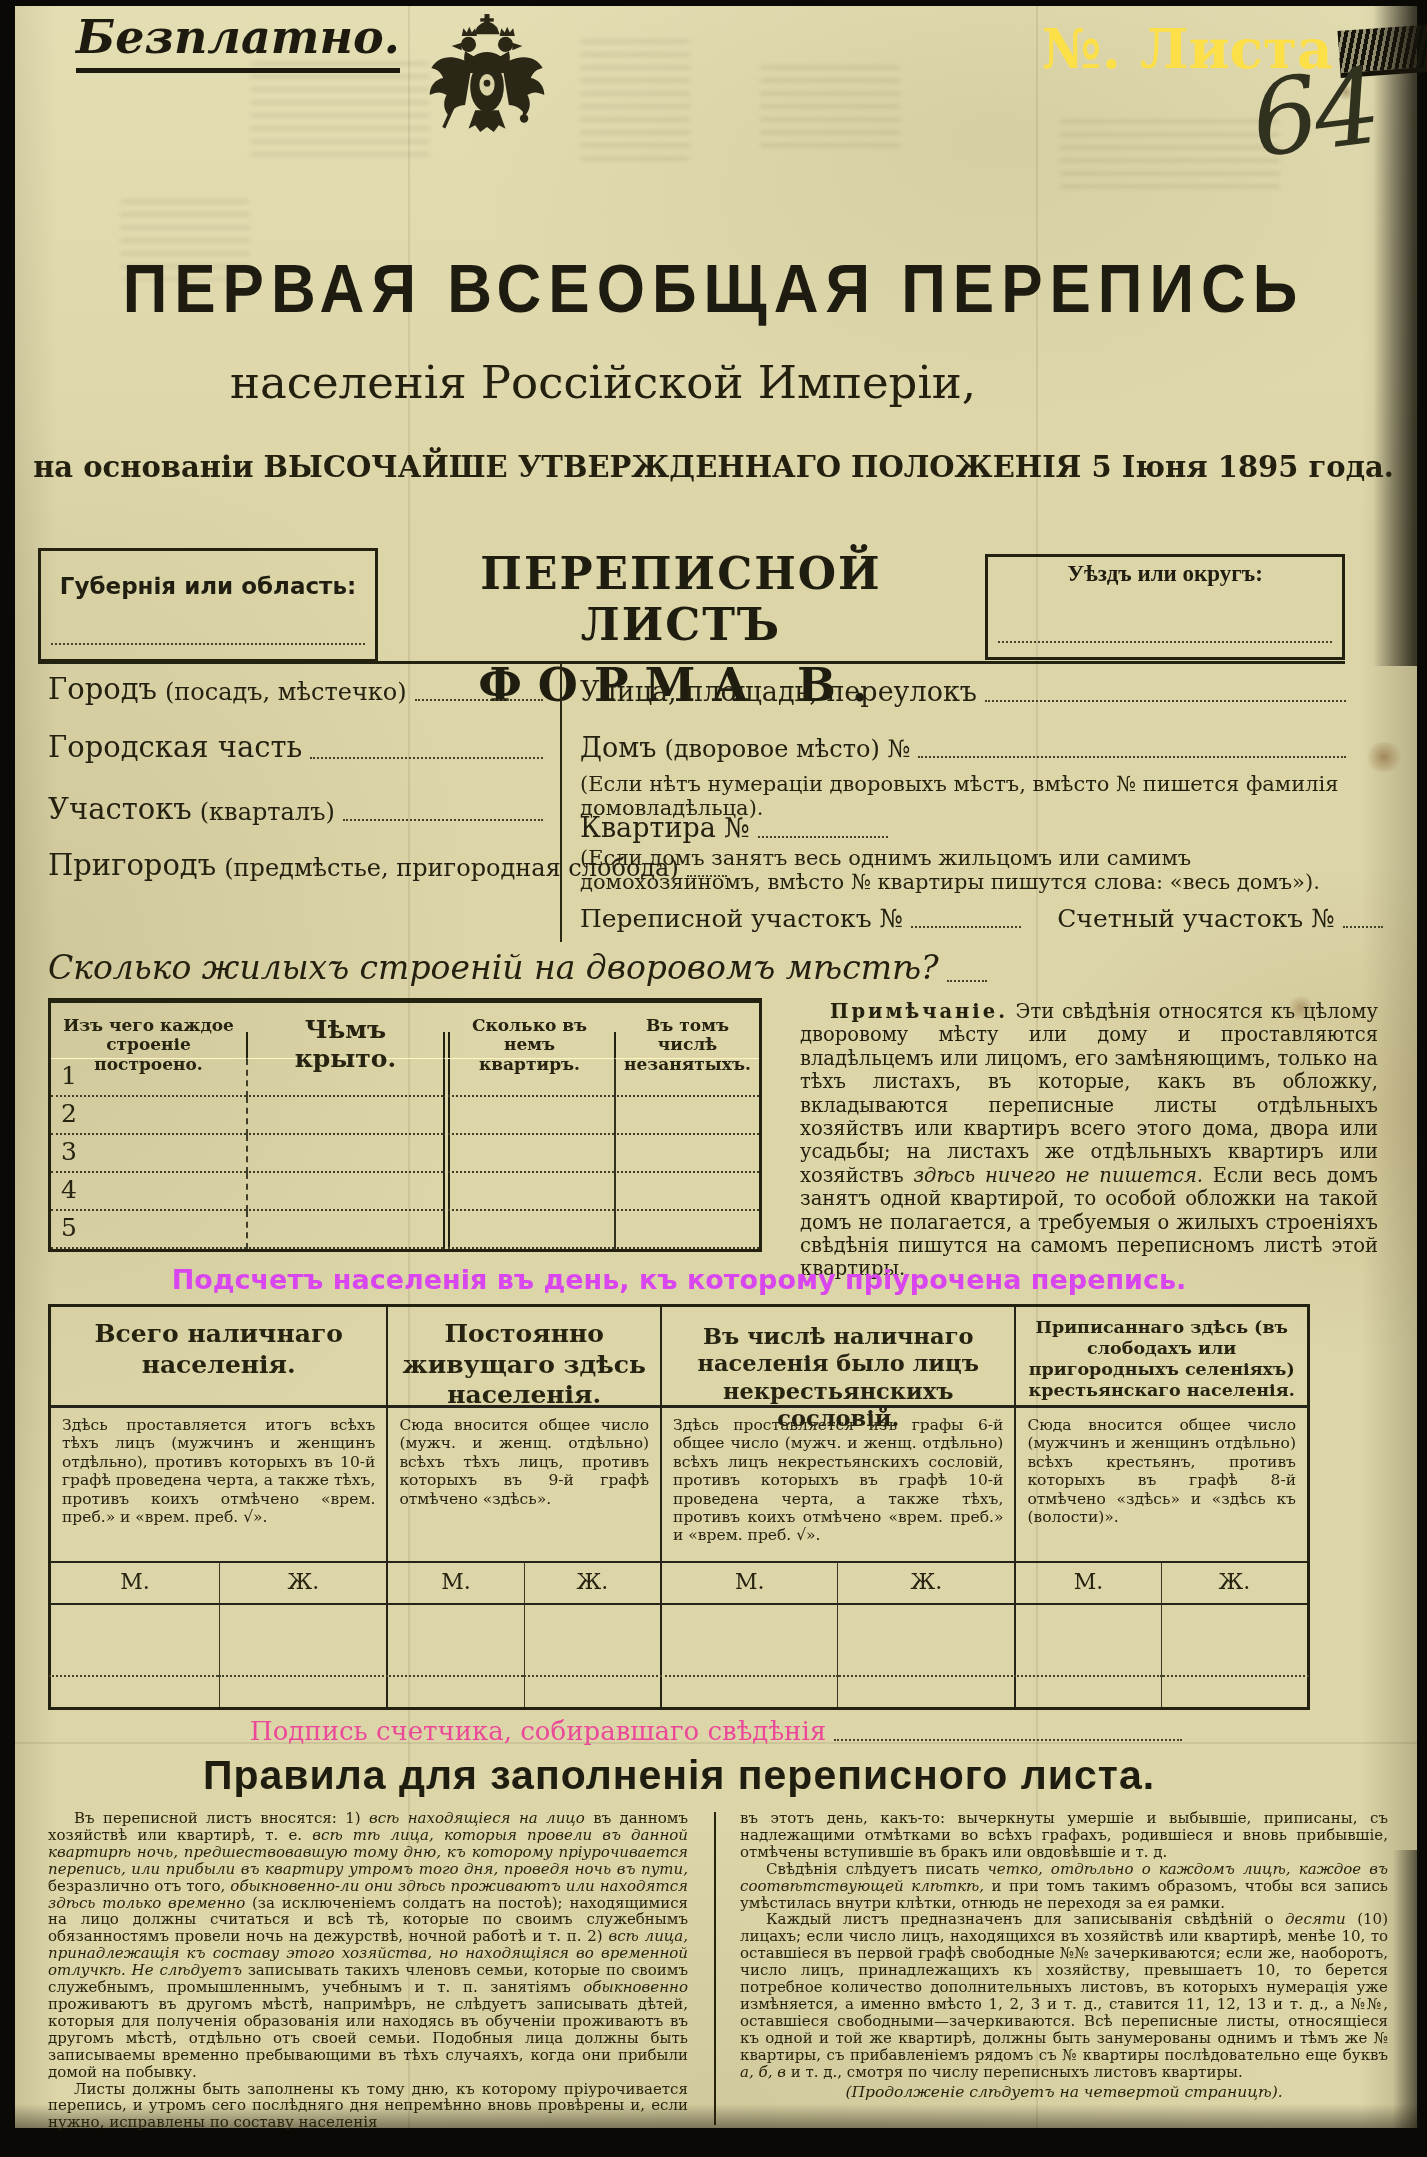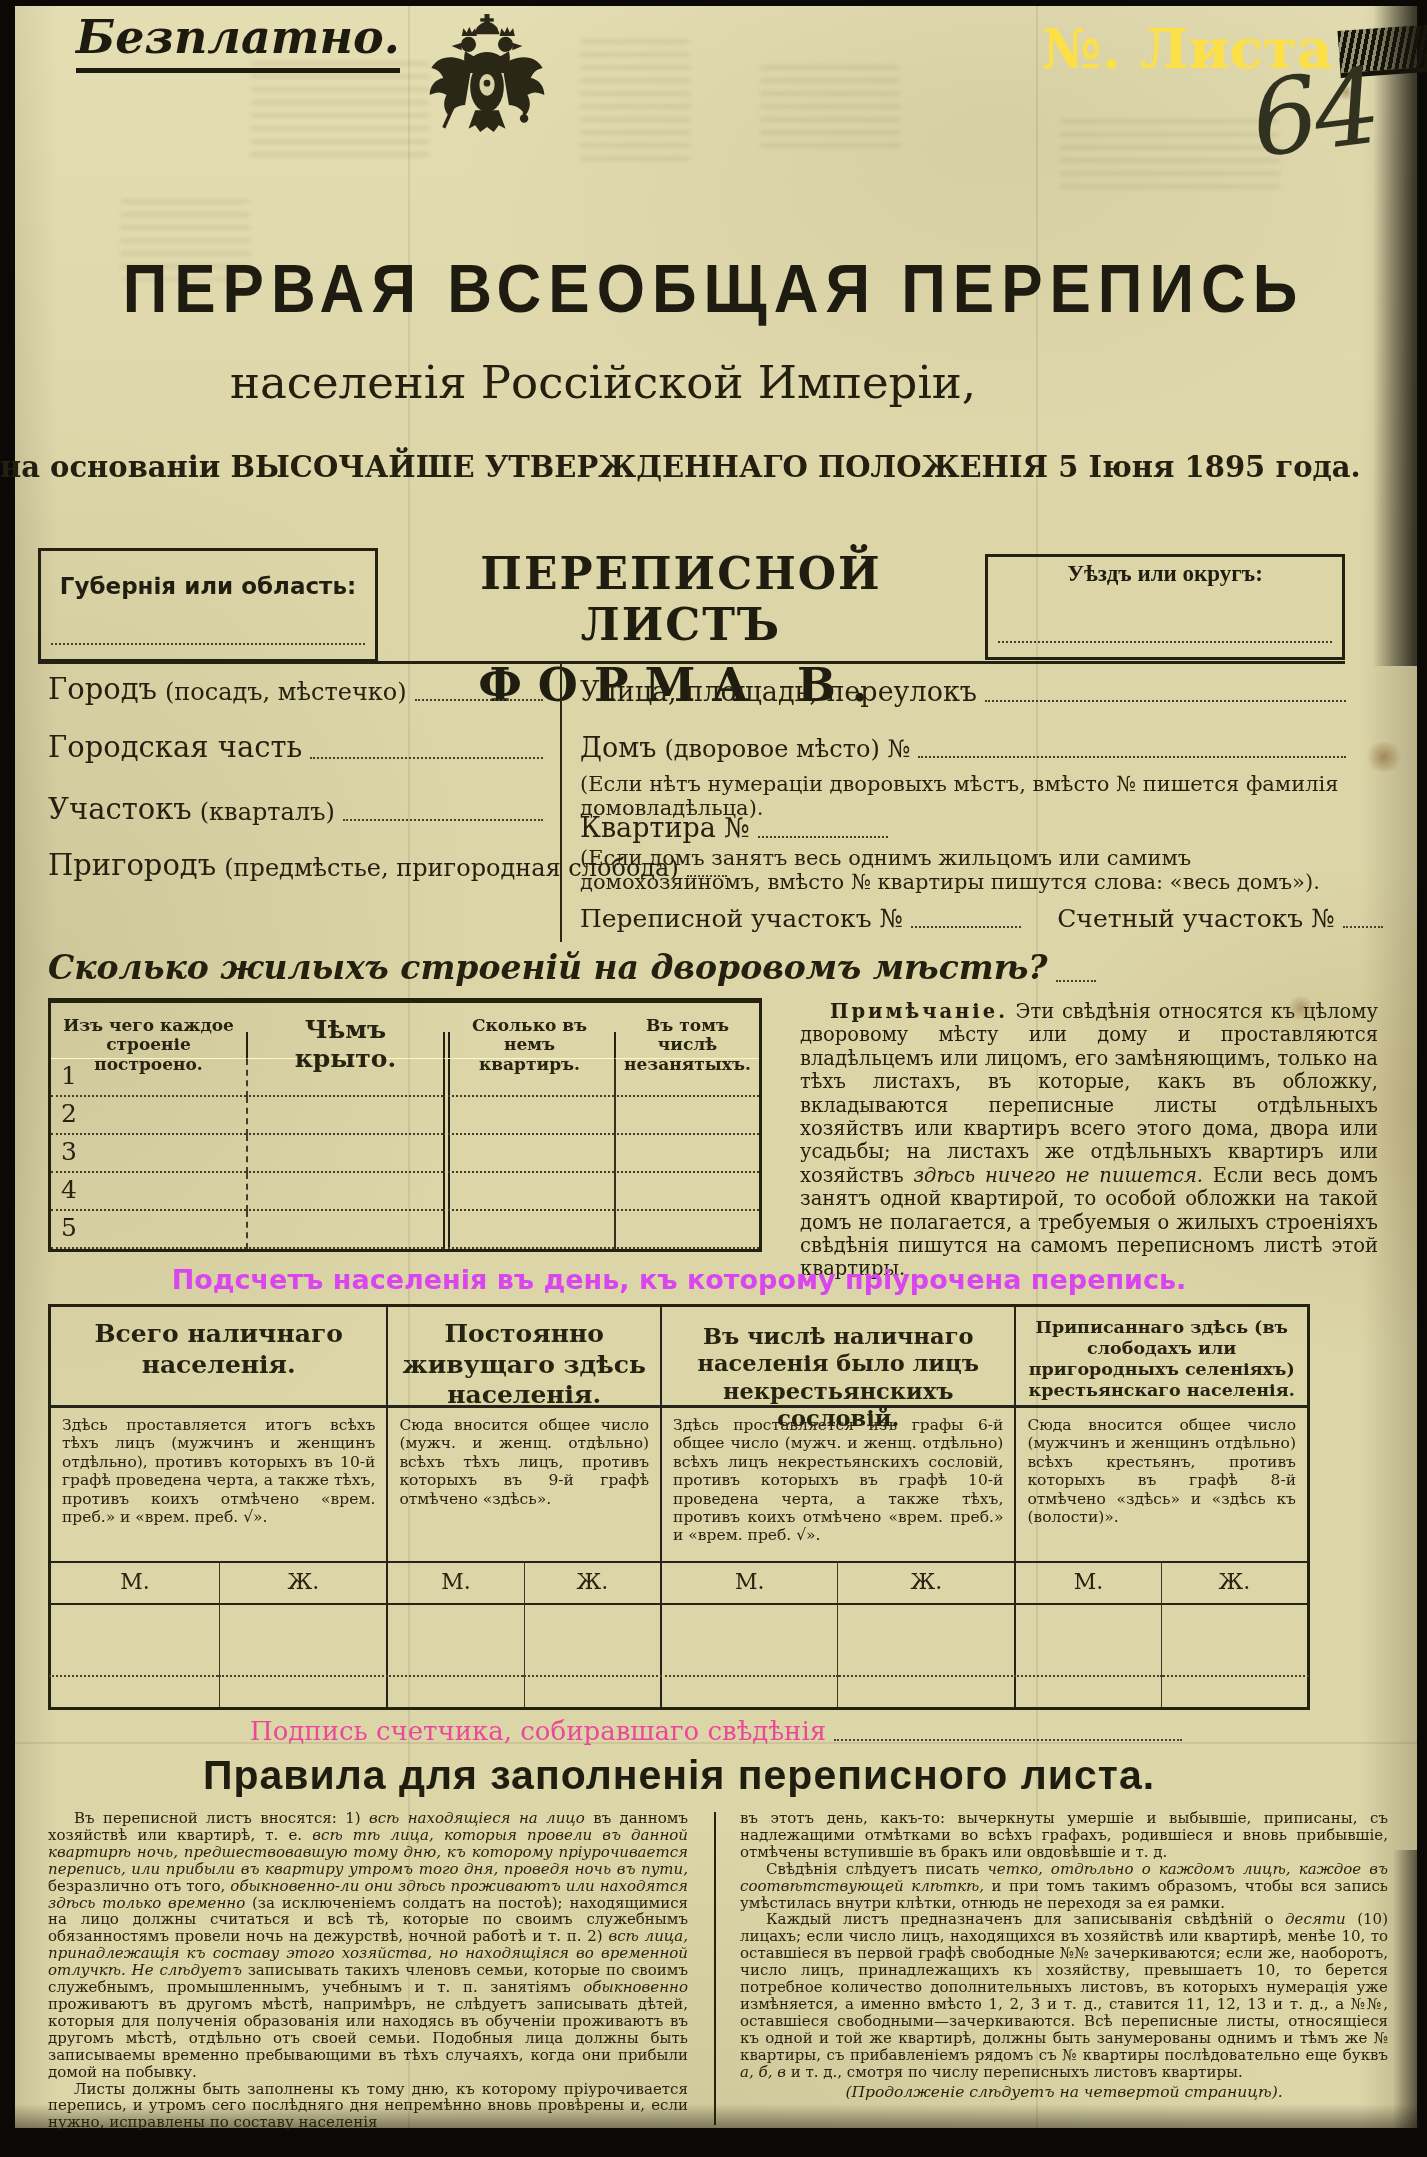--- a/index.html
+++ b/index.html
@@ -32,21 +32,21 @@
   .scrib{display:inline-block;width:116px;height:42px;margin-left:6px;vertical-align:-6px;
       transform:rotate(-4deg);border-bottom:5px solid #15130a;
       background:repeating-linear-gradient(105deg,#15130a 0 4px, rgba(21,19,10,0.35) 4px 7px);}
   .sheetval{position:absolute;left:1252px;top:52px;font-size:104px;font-style:italic;color:#30311f;
       transform:rotate(-7deg);letter-spacing:-4px;}
 
   .title{position:absolute;left:0;top:248px;width:1427px;text-align:center;
       font-family:"Liberation Sans",sans-serif;font-weight:bold;font-size:62px;letter-spacing:7px;
       color:#1e1c10;transform:scaleY(1.12);transform-origin:top center;}
   .subtitle{position:absolute;left:0;top:356px;width:1206px;text-align:center;font-size:45px;color:#23200f;}
-  .law{position:absolute;left:0;top:450px;width:1427px;font-size:29px;font-weight:bold;color:#23200f;}
+  .law{position:absolute;left:0;top:450px;width:1427px;text-align:center;font-size:29px;font-weight:bold;color:#23200f;}
 
   .box{position:absolute;border:3px solid #23210f;box-sizing:border-box;}
   .boxL{left:38px;top:548px;width:340px;height:114px;}
   .boxR{left:985px;top:554px;width:360px;height:106px;}
   .blabel{font-family:"DejaVu Sans",sans-serif;font-weight:bold;font-size:23px;text-align:center;margin-top:22px;color:#201e10;}
   .boxR .blabel{margin-top:4px;font-family:Liberation Serif, serif;}
   .bdots{position:absolute;left:10px;right:10px;bottom:14px;border-bottom:2px dotted #45422c;}
   .formT{position:absolute;left:380px;top:548px;width:602px;text-align:center;color:#1f1d0f;}
   .ft1{font-size:44px;font-weight:bold;letter-spacing:2px;}
   .ft2{font-size:46px;font-weight:bold;letter-spacing:16px;margin-top:8px;}
@@ -54,21 +54,21 @@
   .vdiv{position:absolute;left:560px;top:664px;width:2px;height:278px;background:#2a2715;}
 
   .frow{position:absolute;display:flex;align-items:flex-end;}
   .lm{font-size:29px;white-space:nowrap;color:#242110;}
   .lp{font-size:24px;white-space:nowrap;color:#242110;margin-left:8px;}
   .dl{flex:1;border-bottom:2px dotted #45422c;margin:0 2px 5px 8px;min-width:40px;}
   .dlfix{flex:0 0 130px;border-bottom:2px dotted #45422c;margin:0 2px 5px 8px;}
   .fnote{position:absolute;font-size:21px;line-height:24px;color:#26230f;}
 
   .q{position:absolute;left:48px;top:948px;width:724px;display:flex;align-items:flex-end;}
-  .qt{font-size:33px;font-style:italic;font-weight:bold;white-space:nowrap;color:#23200f;}
+  .qt{font-size:33px;font-style:italic;font-weight:normal;white-space:nowrap;color:#23200f;}
 
   .btable{position:absolute;left:48px;top:998px;width:714px;box-sizing:border-box;
       border:3px solid #23210f;border-top-width:5px;display:grid;
       grid-template-columns:195fr 197fr 171fr 145fr;grid-template-rows:56px repeat(5,38px);}
   .bth{border-bottom:1px solid #fef9c3;font-weight:bold;font-size:17px;line-height:1.15;text-align:center;
       display:flex;align-items:center;justify-content:center;padding:2px 8px;box-sizing:border-box;margin-top:29px;}
   .bth.big{font-size:25px;}
   .bc2{border-left:2px solid #23210f;}
   .bc4{border-left:2px solid #23210f;}
   .dbl{position:relative;border-left:2px solid #23210f;}

